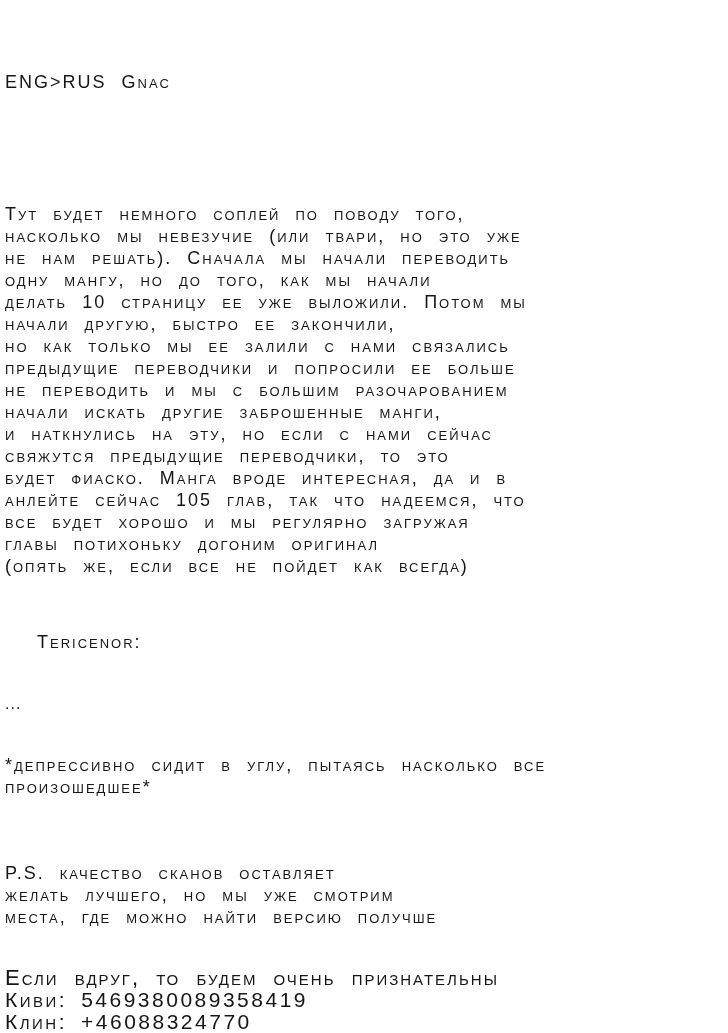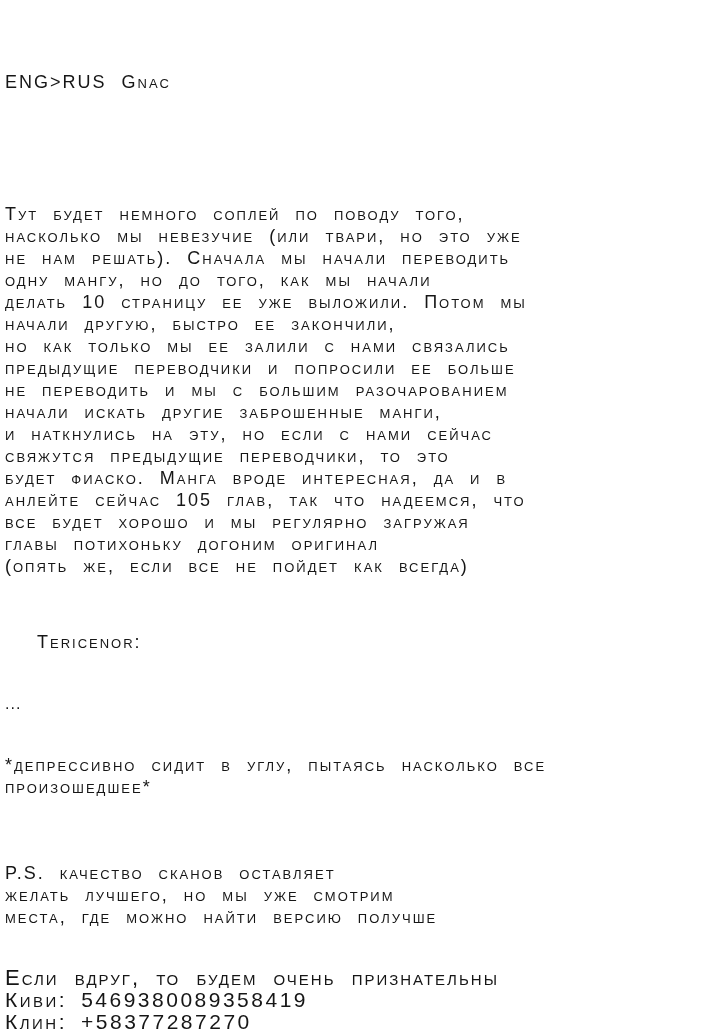--- a/index.html
+++ b/index.html
@@ -85,17 +85,17 @@
 места, где можно найти версию получше</div>
 
   
 
   <div class="donation">
     <div class="donation-request">Если вдруг, то будем очень признательны</div>
     <div class="donation-line">
       <span class="donation-label">Киви:</span><span>5469380089358419</span>
     </div>
     <div class="donation-line">
-      <span class="donation-label">Клин:</span><span>+58377287270</span>
+      <span class="donation-label">Клин:</span><span>+46088324770</span>
     </div>
   </div>
 
 </div>
 
 </body></html>

